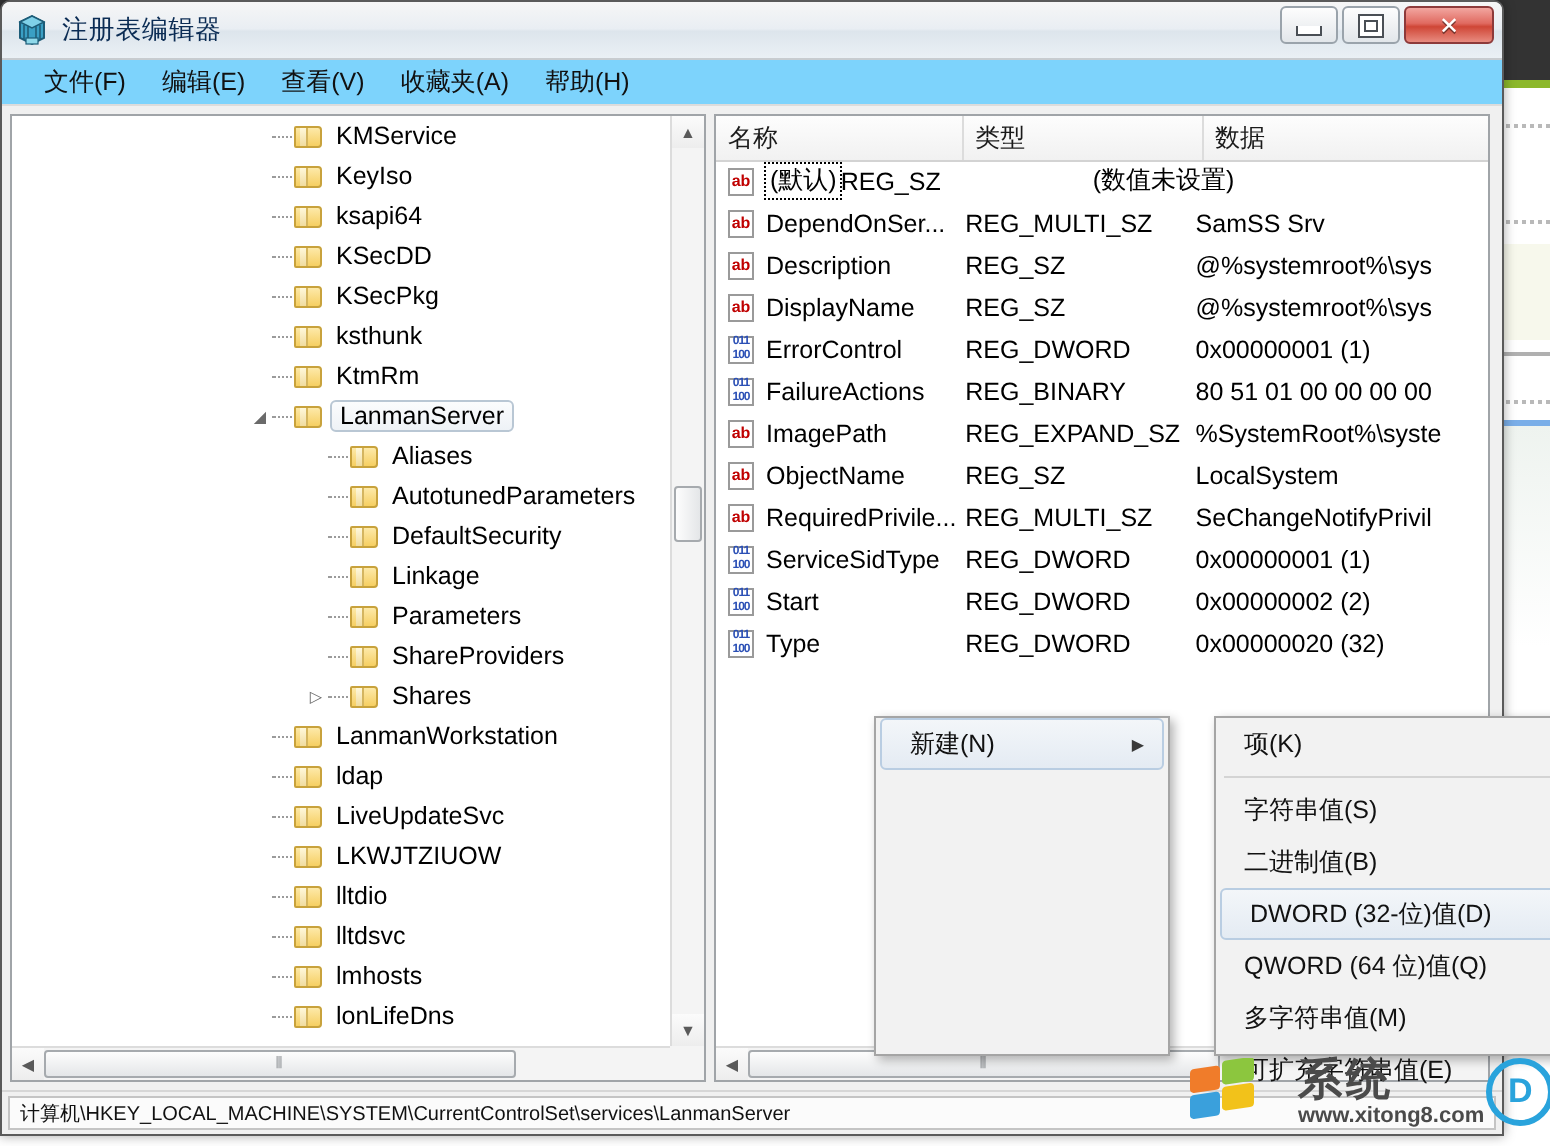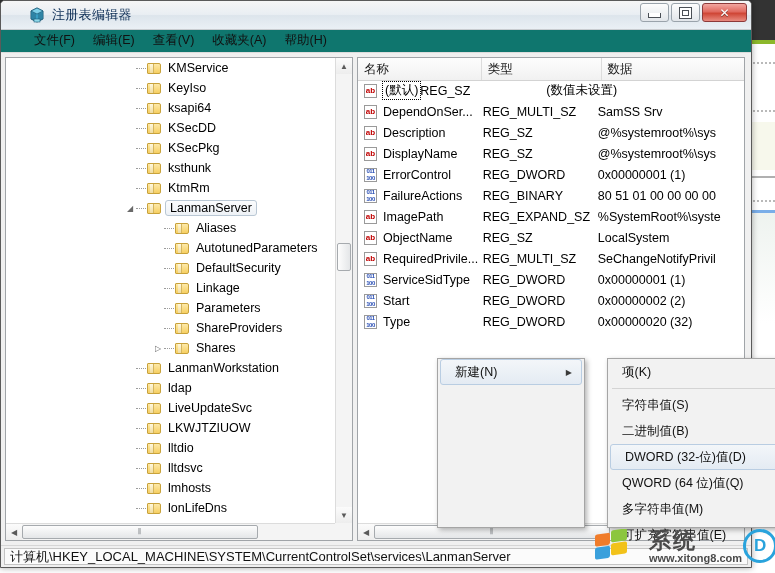--- a/index.html
+++ b/index.html
@@ -23,43 +23,43 @@
     position:absolute;left:0;top:0;width:752px;height:568px;
     border:1px solid #5a5a5a;border-radius:5px 5px 0 0;
     background:#f0f0f0;box-sizing:border-box;
     box-shadow:0 0 6px rgba(0,0,0,.35);
     overflow:hidden;
   }
   .titlebar{
     position:relative;height:28px;
     background:linear-gradient(to bottom,#f6f6f6 0%,#e9eef3 48%,#dde5ec 52%,#eaf0f5 100%);
     border-bottom:1px solid #c8ccd0;
-    display:flex;align-items:center;padding-left:21px;
+    display:flex;align-items:center;
   }
   .title-icon{width:18px;height:18px;margin-left:6px;position:relative;flex:none;}
   .title-text{margin-left:6px;font-size:13px;color:#0b2c54;letter-spacing:.3px;}
   .winbtns{position:absolute;right:4px;top:2px;display:flex;gap:2px;}
   .winbtn{
     width:29px;height:19px;border:1px solid #9aa3ab;border-radius:3px;
     background:linear-gradient(to bottom,#fdfdfd,#e2e6ea);
     display:flex;align-items:center;justify-content:center;
     box-sizing:border-box;
   }
   .winbtn.close{
     width:45px;border:1px solid #8d3a3a;
     background:linear-gradient(to bottom,#f2a6a0 0%,#e06a60 45%,#cf4636 55%,#e88b80 100%);
   }
   .winbtn .gl-min{width:11px;height:4px;border:1px solid #4a4f55;border-top:none;background:#fff;margin-top:5px;}
   .winbtn .gl-max{width:11px;height:10px;border:1px solid #4a4f55;background:#fff;position:relative;}
   .winbtn .gl-max:after{content:"";position:absolute;left:2px;top:2px;right:2px;bottom:2px;border:1px solid #4a4f55;}
   .winbtn .gl-x{color:#fff;font-size:12px;font-weight:bold;text-shadow:0 1px 0 rgba(0,0,0,.45);}
 
   .menubar{
-    height:22px;background:#0f766e;border-bottom:1px solid #dcdcdc;
-    display:flex;align-items:flex-start;padding-left:24px;
+    height:22px;background:#7dd3fc;border-bottom:1px solid #dcdcdc;
+    display:flex;align-items:center;padding-left:12px;
   }
   .menu-item{padding:2px 9px;font-size:12.5px;color:#111;cursor:default;}
 
   .body-area{position:relative;height:490px;background:#f0f0f0;padding:4px 4px 0 4px;box-sizing:border-box;display:flex;}
 
   .pane{background:#fff;border:1px solid #a0a4a8;box-sizing:border-box;position:relative;overflow:hidden;}
   #treepane{width:348px;height:484px;flex:none;}
   #listpane{margin-left:4px;width:388px;height:484px;flex:none;}
 
   
@@ -136,21 +136,21 @@
   }
   .corner{position:absolute;right:0;bottom:0;width:17px;height:17px;background:#f4f4f4;}
 
   
   .statusbar{
     position:absolute;left:0;bottom:0;width:100%;height:22px;
     background:#f0f0f0;border-top:1px solid #d6d6d6;box-sizing:border-box;
   }
   .statusbar .inner{
     margin:2px 3px;height:17px;border:1px solid #c4c4c4;background:#fbfbfb;
-    display:flex;align-items:center;padding-left:5px;font-size:13px;color:#111;
+    display:flex;align-items:center;padding-left:5px;font-size:10px;color:#111;
     box-sizing:border-box;
   }
 
   
   .ctx{
     position:absolute;background:#f2f2f2;border:1px solid #a5a5a5;
     box-shadow:2px 2px 5px rgba(0,0,0,.3);box-sizing:border-box;z-index:40;
   }
   #ctx1{left:437px;top:358px;width:148px;height:170px;}
   #ctx2{left:583px;top:358px;width:190px;height:170px;background:#f2f2f2;margin-left:24px;}

